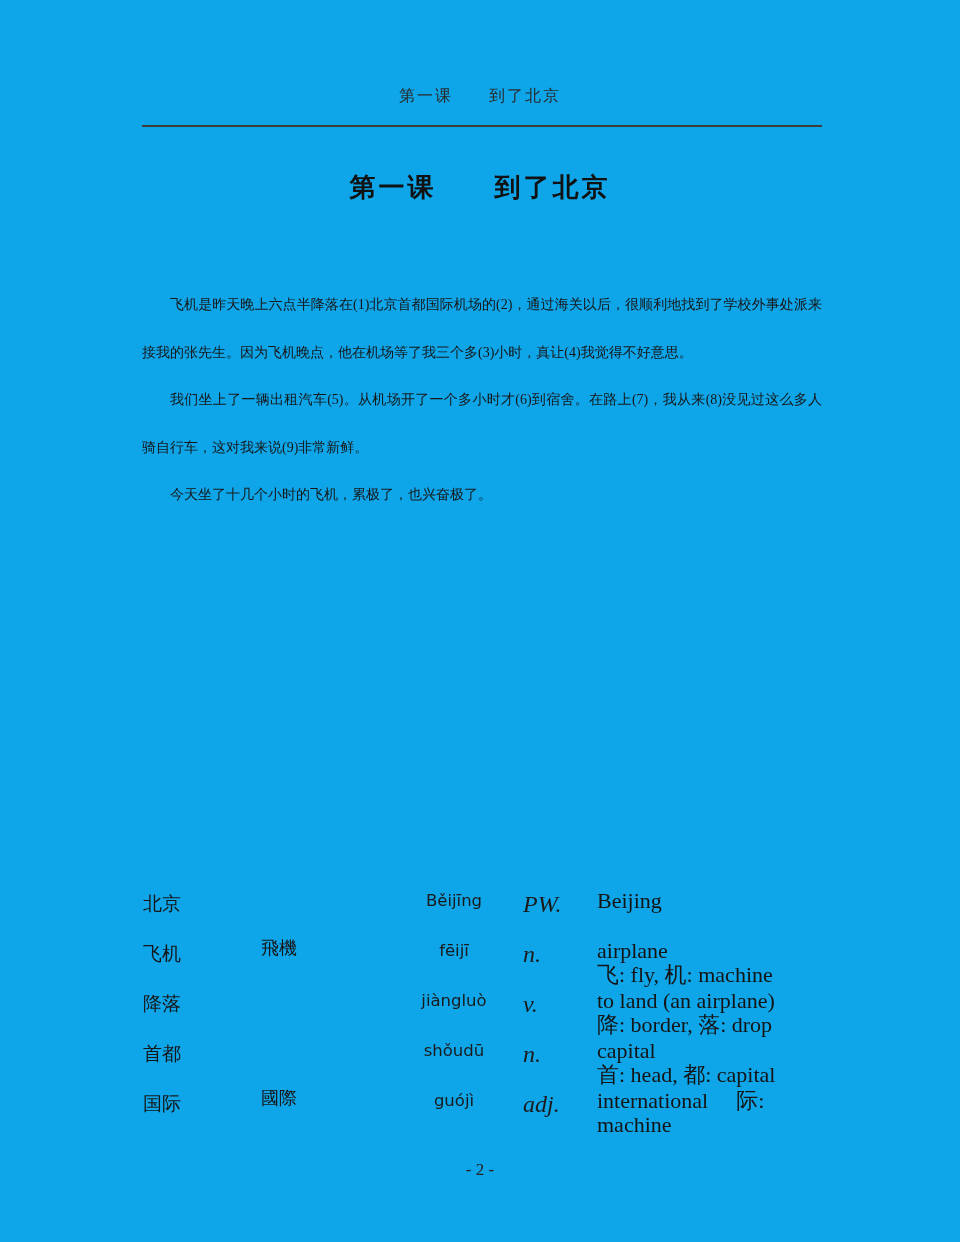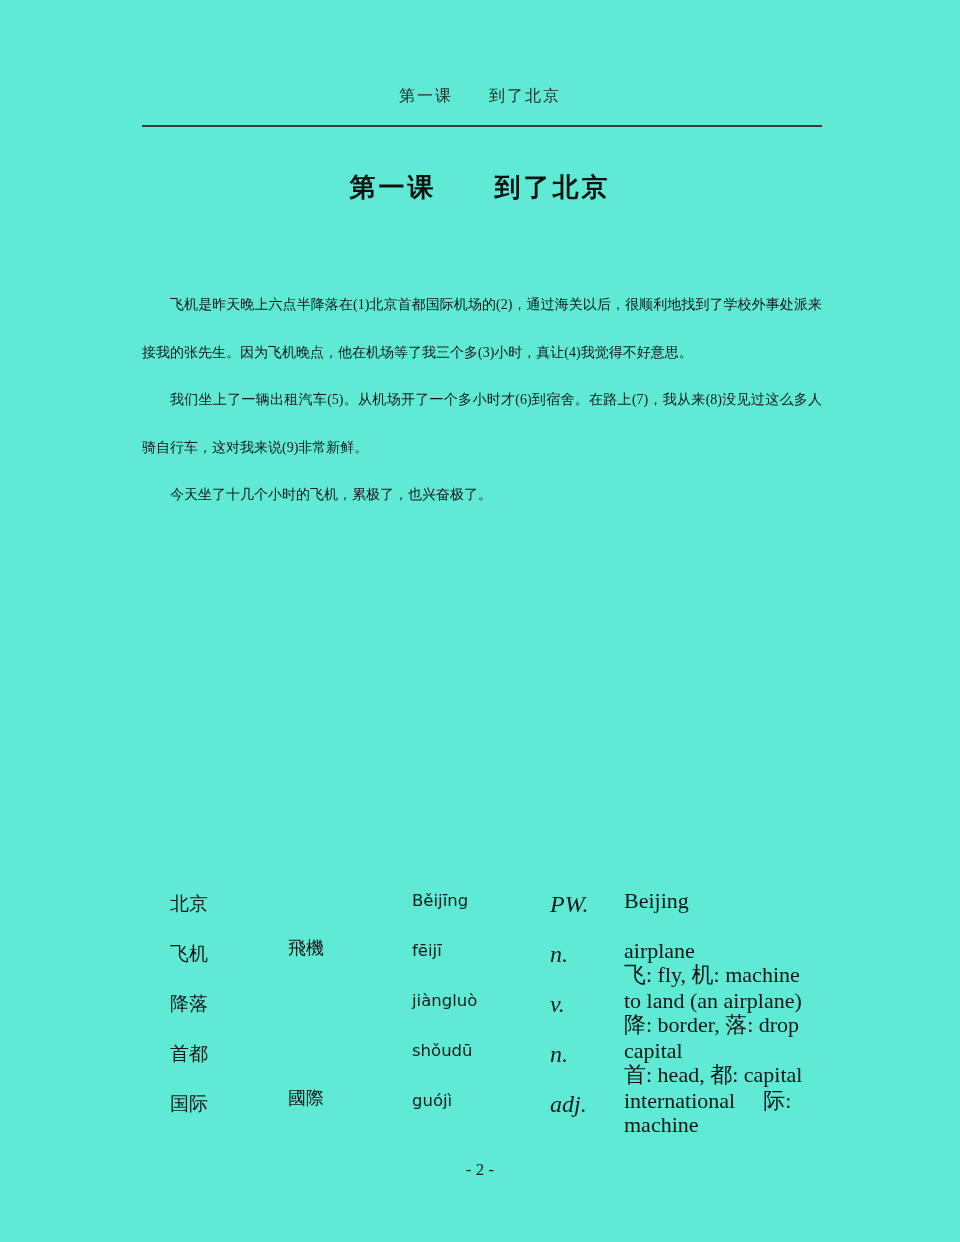--- a/index.html
+++ b/index.html
@@ -1,19 +1,19 @@
 <!DOCTYPE html>
 <html><head>
 <meta charset="utf-8">
 <style>
   html,body{margin:0;padding:0;background:#ffffff;}
   .page{
     position:relative;
     width:960px;height:1242px;
-    background:#5eead4;
+    background:#0ea5e9;
     color:#1e1e1e;
     font-family:"Liberation Serif","DejaVu Serif",serif;
     overflow:hidden;
   }
   .running-header{
     position:absolute;top:86px;left:0;width:100%;
     text-align:center;font-size:16px;letter-spacing:2px;color:#2a2a2a;
   }
   .header-rule{
     position:absolute;top:125px;left:142px;width:680px;height:2px;
@@ -29,25 +29,24 @@
   }
   .body-text p{margin:0;text-indent:2em;}
   .vocab{
     position:absolute;top:889px;left:143px;width:690px;
   }
   .vocab-row{
     display:grid;
     grid-template-columns:118px 124px 138px 74px 1fr;
     min-height:50px;
     align-items:start;
-    margin-left:27px;
   }
   .v-simp{font-size:19px;color:#161616;padding-top:2px;}
   .v-trad{font-size:18px;line-height:1;color:#161616;}
-  .v-pinyin{font-family:"DejaVu Sans","Liberation Sans",sans-serif;font-size:16.5px;color:#1a1a1a;padding-top:2px;}
+  .v-pinyin{font-family:"DejaVu Sans","Liberation Sans",sans-serif;font-size:16.5px;color:#1a1a1a;padding-top:2px;text-align:center;}
   .v-pos{font-style:italic;font-size:24px;color:#1a1a1a;padding-top:2px;}
   .v-eng{font-size:22px;line-height:24px;color:#141414;}
   .v-gloss-inline{margin-left:28px;}
   .page-footer{
     position:absolute;top:1160px;left:0;width:100%;
     text-align:center;font-size:17px;color:#222;
   }
 </style>
 </head>
 <body>

